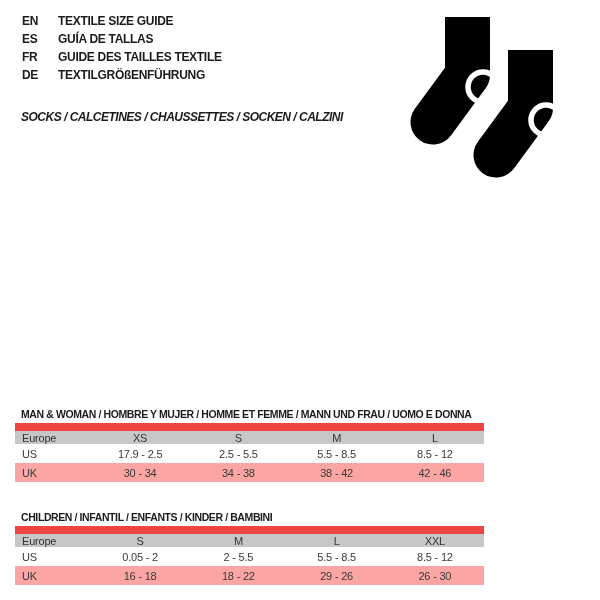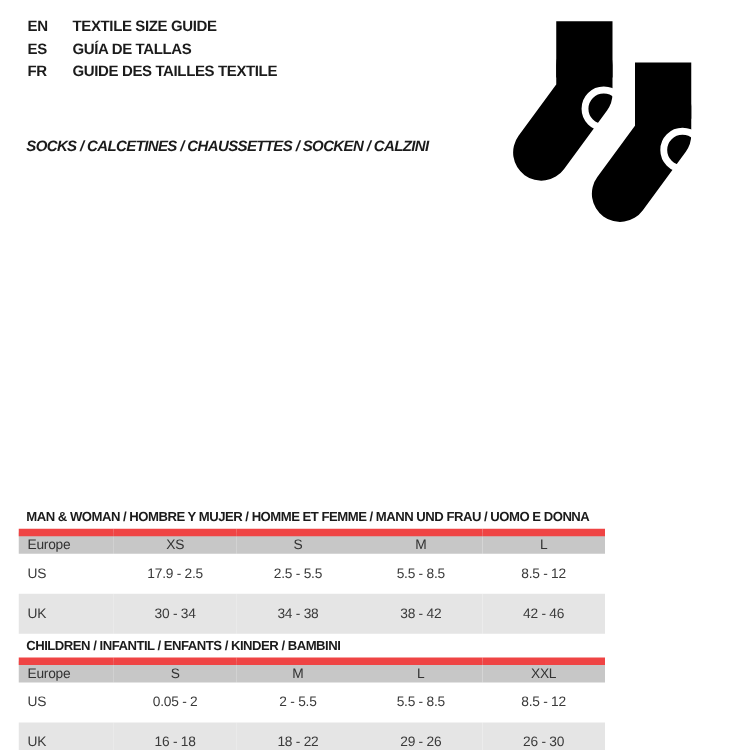--- a/index.html
+++ b/index.html
@@ -74,52 +74,56 @@
   table {
     width: 469px;
     border-collapse: collapse;
     table-layout: fixed;
     font-size: 11px;
     color: #3a3a3a;
   }
   col.region-col { width: 76px; }
   thead tr {
     background: #c7c7c7;
-    border-top: 6px solid #ef4444;
+    border-top: 8px solid #ef4444;
   }
   thead th {
     font-weight: 400;
     height: 17px;
     text-align: center;
     color: #333333;
     letter-spacing: -0.2px;
   }
   tbody td {
-    height: 32px;
+    height: 19px;
     text-align: center;
     letter-spacing: -0.2px;
   }
-  tbody tr.alt { background: #e5e5e5; }
+  tbody tr.alt { background: #fca5a5; }
   .cell-left { text-align: left; padding-left: 7px; }
 </style>
 </head>
 <body>
 
 <div class="lang-block">
   <div class="lang-row">
     <span class="lang-code">EN</span>
     <span class="lang-label">TEXTILE SIZE GUIDE</span>
   </div>
   <div class="lang-row">
     <span class="lang-code">ES</span>
     <span class="lang-label">GUÍA DE TALLAS</span>
   </div>
   <div class="lang-row">
     <span class="lang-code">FR</span>
     <span class="lang-label">GUIDE DES TAILLES TEXTILE</span>
+  </div>
+  <div class="lang-row">
+    <span class="lang-code">DE</span>
+    <span class="lang-label">TEXTILGRÖßENFÜHRUNG</span>
   </div>
 </div>
 
 <div class="category-line">SOCKS / CALCETINES / CHAUSSETTES / SOCKEN / CALZINI</div>
 
 <div class="icon-wrap">
   <svg viewBox="0 0 150 170" width="150" height="170" aria-hidden="true">
 
     <rect x="35" y="7" width="45" height="45" fill="#000000"></rect>
     <path d="M57.5,42 V65 L23,112" stroke="#000000" stroke-width="45" stroke-linecap="round" stroke-linejoin="round" fill="none"></path>

